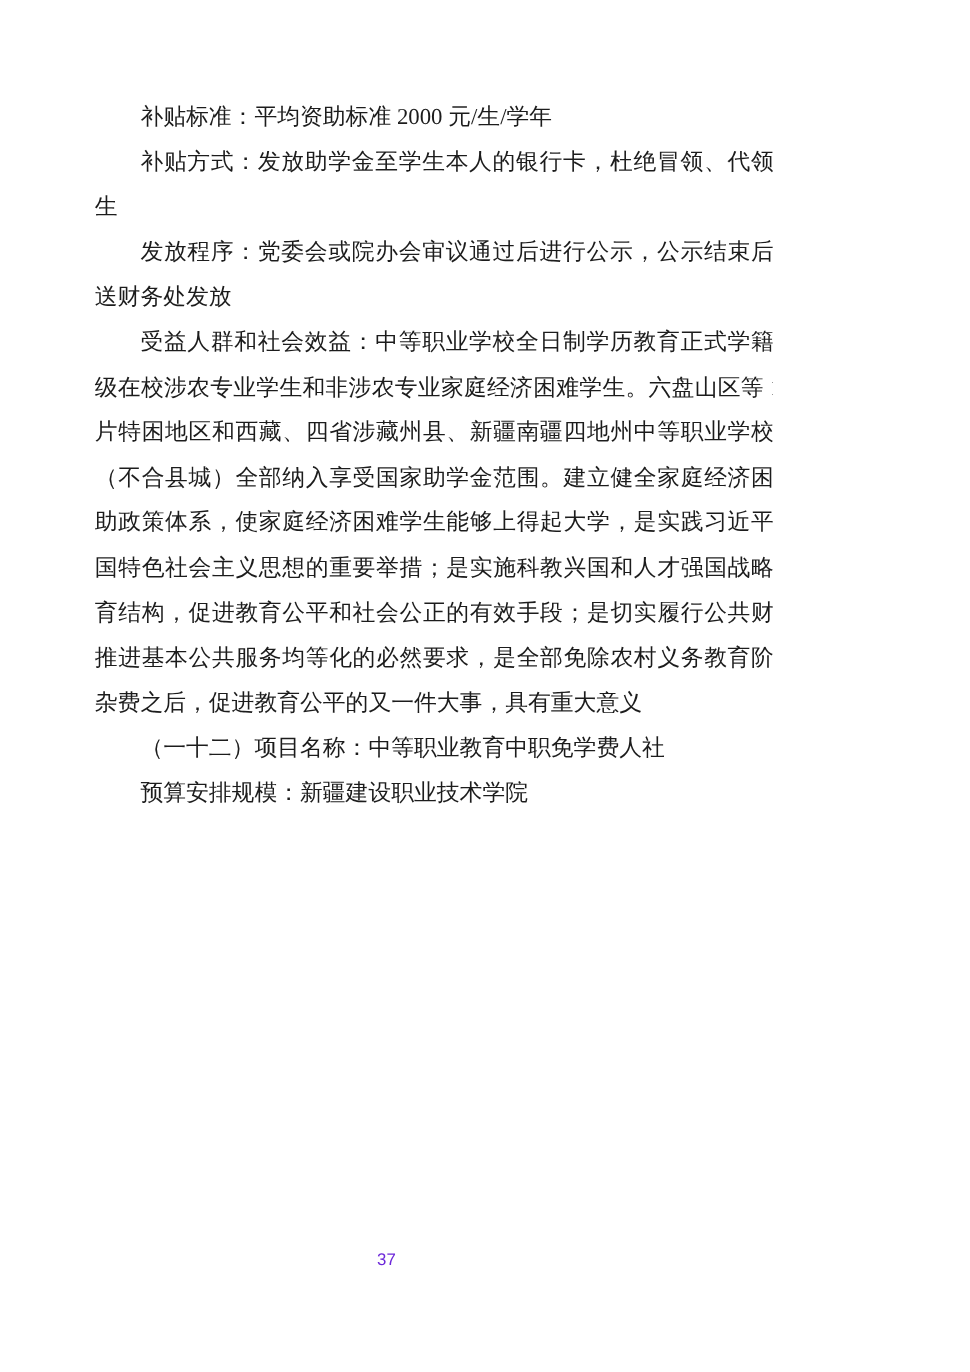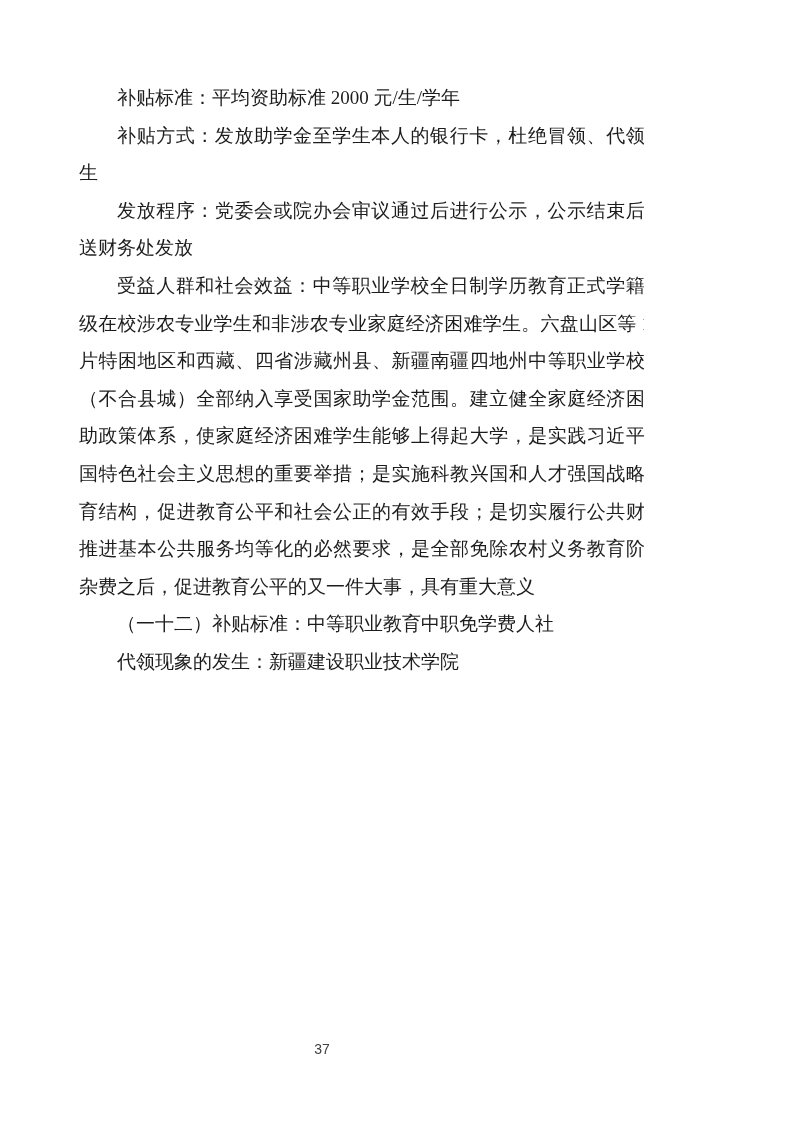--- a/index.html
+++ b/index.html
@@ -32,29 +32,29 @@
     word-break: break-all;
   }
   .page-number {
     position: absolute;
     top: 1041px;
     left: 0;
     width: 100%;
     text-align: center;
     font-family: "Liberation Sans", "DejaVu Sans", sans-serif;
     font-size: 14px;
-    color: #404040;
+    color: #6d28d9;
   }
 </style>
 </head>
 <body>
 
 <div class="page">
   <div class="content">
     <p class="para">补贴标准：平均资助标准 2000 元/生/学年</p>
     <p class="para">补贴方式：发放助学金至学生本人的银行卡，杜绝冒领、代领现象的发生</p>
     <p class="para">发放程序：党委会或院办会审议通过后进行公示，公示结束后将发放表送财务处发放</p>
     <p class="para">受益人群和社会效益：中等职业学校全日制学历教育正式学籍一、二年级在校涉农专业学生和非涉农专业家庭经济困难学生。六盘山区等 10 个原连片特困地区和西藏、四省涉藏州县、新疆南疆四地州中等职业学校农村学生（不合县城）全部纳入享受国家助学金范围。建立健全家庭经济困难学生资助政策体系，使家庭经济困难学生能够上得起大学，是实践习近平新时代中国特色社会主义思想的重要举措；是实施科教兴国和人才强国战略，优化教育结构，促进教育公平和社会公正的有效手段；是切实履行公共财政职能，推进基本公共服务均等化的必然要求，是全部免除农村义务教育阶段学生学杂费之后，促进教育公平的又一件大事，具有重大意义</p>
-    <p class="para">（一十二）补贴标准：中等职业教育中职免学费人社</p>
-    <p class="para">代领现象的发生：新疆建设职业技术学院</p>
+    <p class="para">（一十二）项目名称：中等职业教育中职免学费人社</p>
+    <p class="para">预算安排规模：新疆建设职业技术学院</p>
   </div>
   <div class="page-number">37</div>
 </div>
 
 </body></html>

